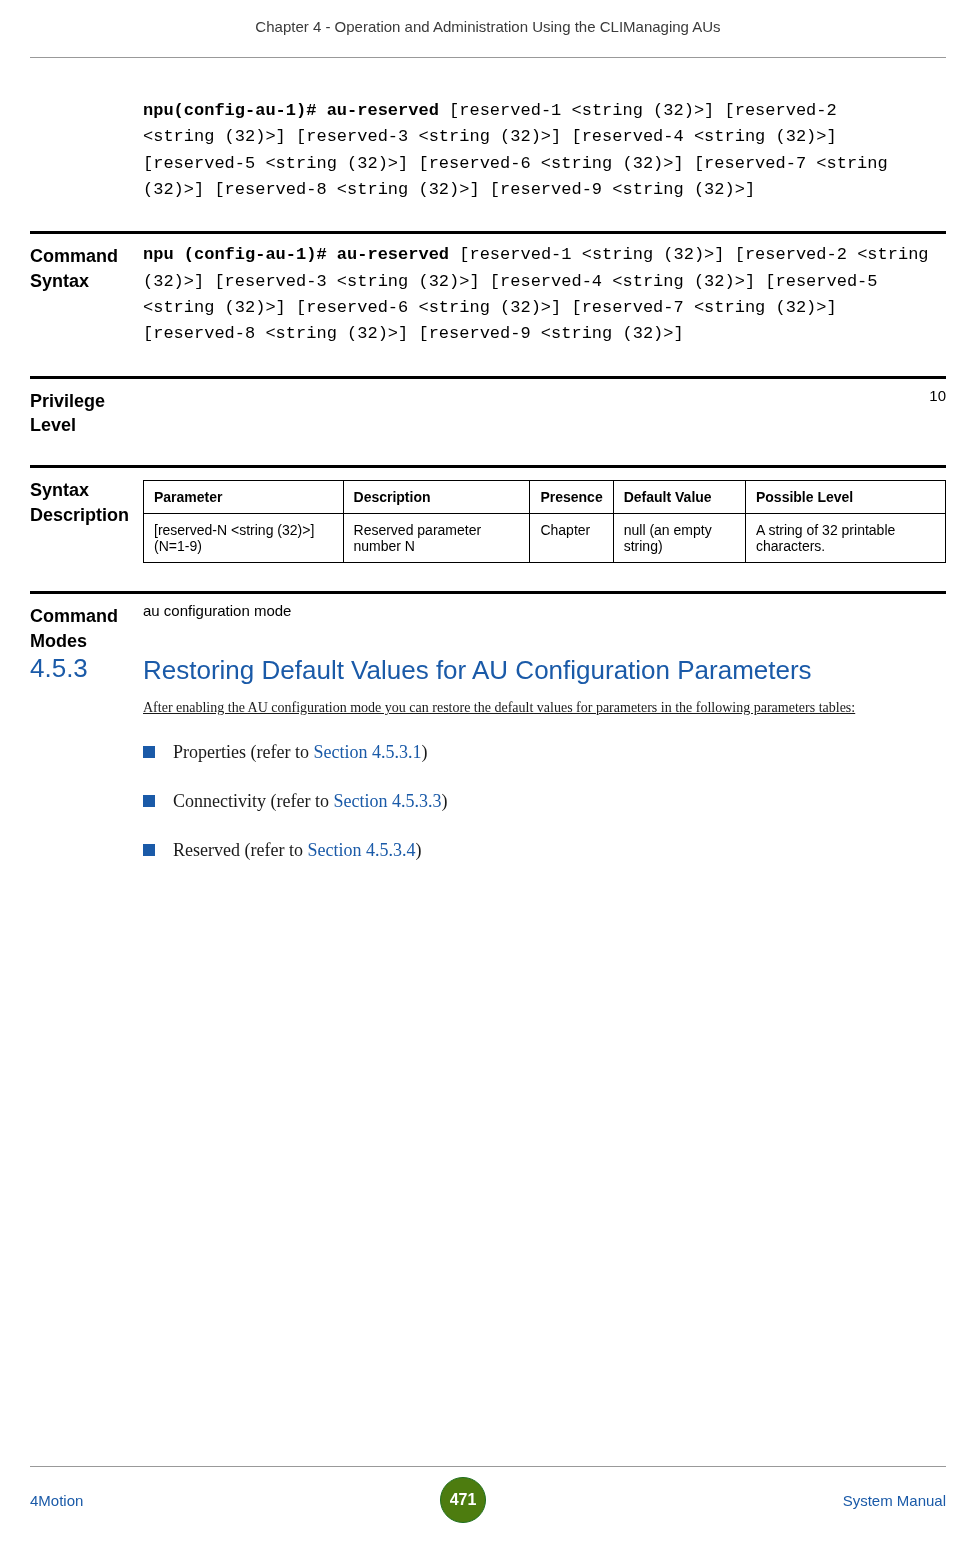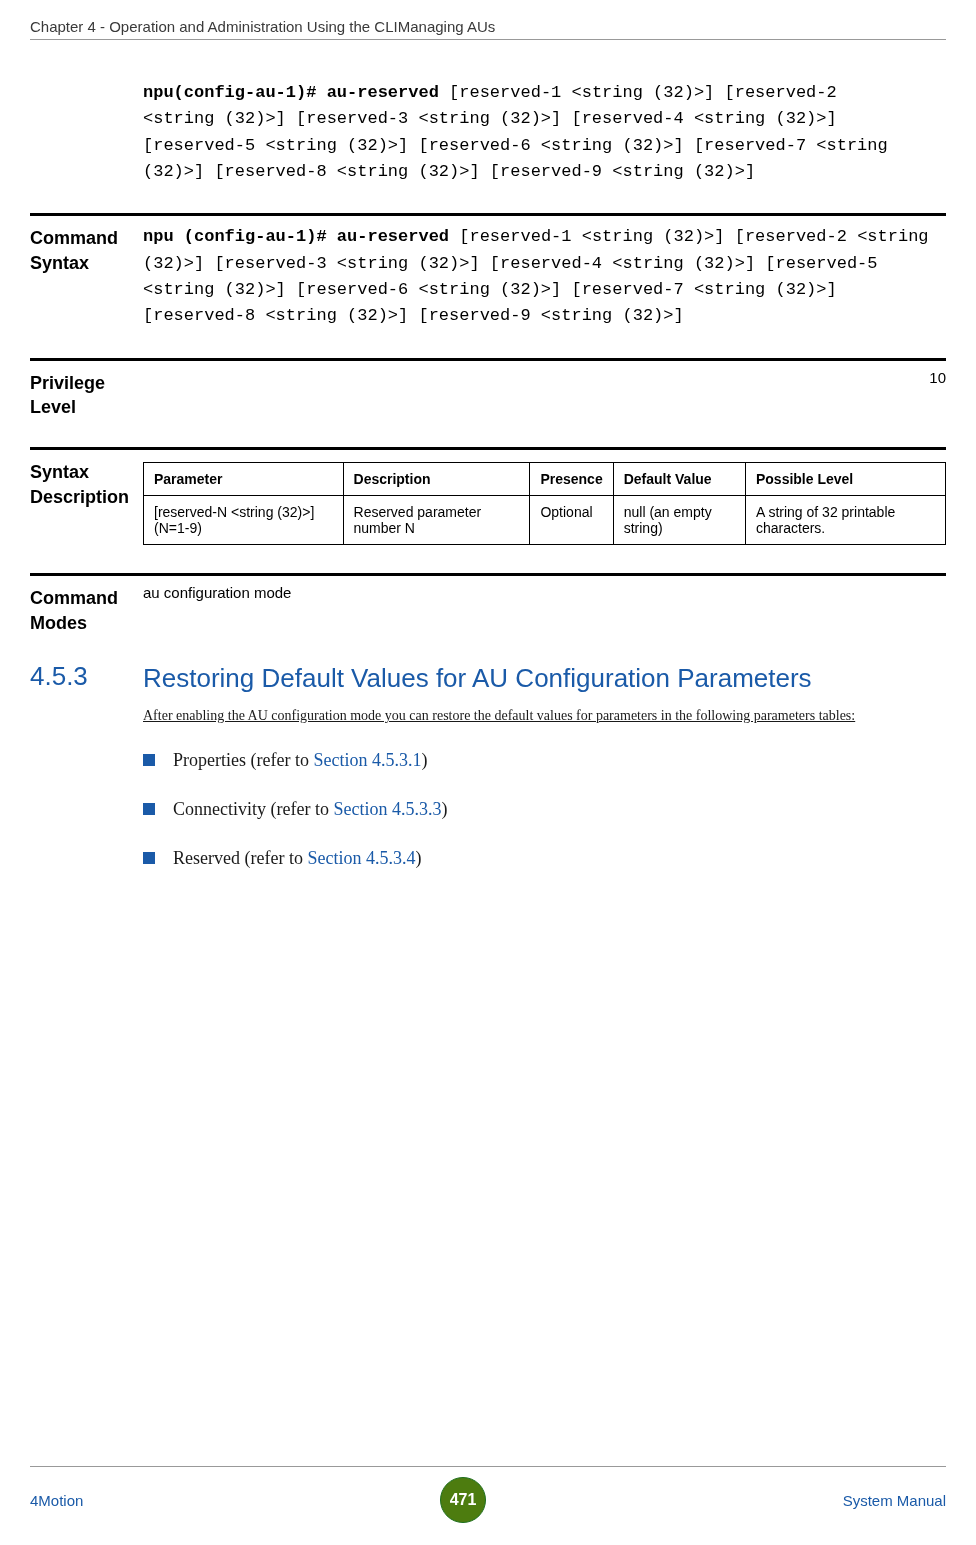--- a/index.html
+++ b/index.html
@@ -7,25 +7,25 @@
     width: 976px;
     height: 1545px;
     font-family: Georgia, 'Times New Roman', serif;
     background: #fff;
     color: #000;
     position: relative;
     padding: 18px 30px 0 30px;
   }
   .top-header {
     display: flex;
-    justify-content: flex-start;
+    justify-content: center;
     font-family: Arial, sans-serif;
     font-size: 15px;
     color: #3a3a3a;
-    padding-bottom: 4px;
+    padding-bottom: 22px;
     border-bottom: 1px solid #999;
     margin-bottom: 40px;
   }
   .content-col {
     margin-left: 113px;
     margin-right: 30px;
   }
   .mono {
     font-family: 'Courier New', monospace;
     font-size: 17px;
@@ -64,21 +64,20 @@
     padding: 8px 10px;
     text-align: left;
     vertical-align: top;
   }
   table.params th {
     font-weight: bold;
   }
   .heading-row {
     display: flex;
     align-items: flex-start;
-    margin-top: 26px;
   }
   .heading-num {
     font-family: Verdana, Arial, sans-serif;
     font-size: 26px;
     color: #1a5aa8;
     width: 113px;
     flex: 0 0 113px;
   }
   .heading-text {
     font-family: Verdana, Arial, sans-serif;
@@ -174,21 +173,21 @@
           <tr>
         <th>Parameter</th>
         <th>Description</th>
         <th>Presence</th>
         <th>Default Value</th>
         <th>Possible Level</th>
       </tr>
       <tr>
         <td>[reserved-N &lt;string (32)&gt;] (N=1-9)</td>
         <td>Reserved parameter number N</td>
-        <td>Optional</td>
+        <td>Chapter</td>
         <td>null (an empty string)</td>
         <td>A string of 32 printable characters.</td>
       </tr>
     </tbody>
       </table>
   </div>
 </div>
 
 <div class="sectionblock">
   <div class="section-label">Command Modes</div>

